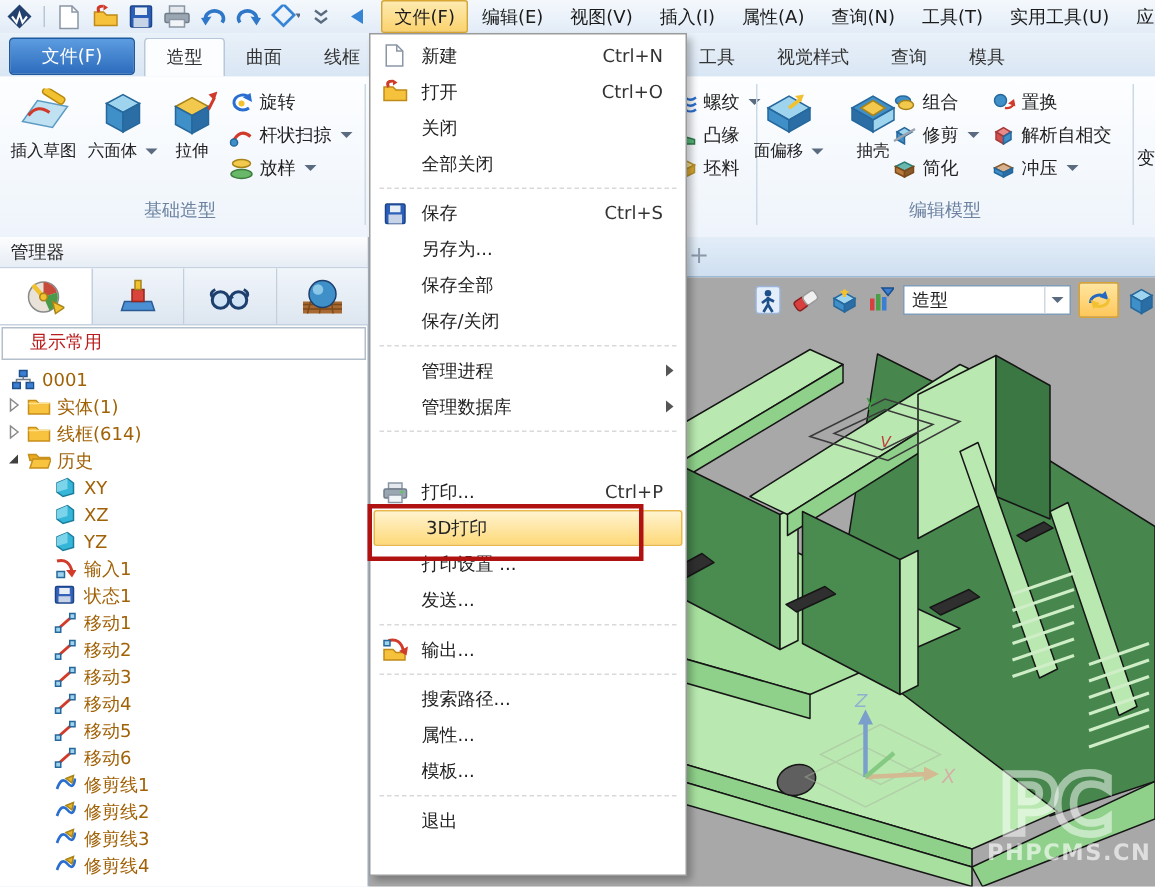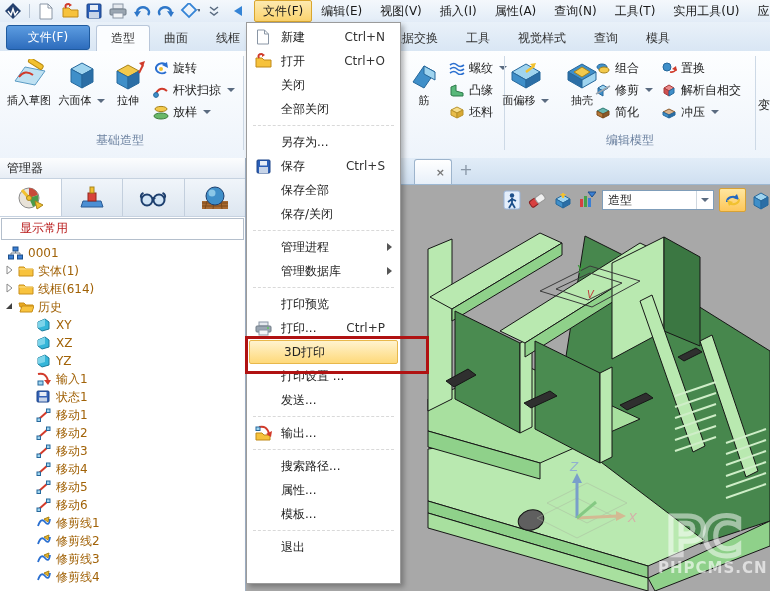--- a/index.html
+++ b/index.html
@@ -53,21 +53,21 @@
   .newtab{position:absolute;left:210px;top:2px;width:20px;height:20px;text-align:center;line-height:20px;font-size:16px;color:#8a98a8;}
   .canvas{position:relative;width:524px;height:407px;background:#a8a8a8;overflow:hidden;}
   .vtoolbar{position:absolute;left:256px;top:3px;display:flex;align-items:center;gap:5px;z-index:5;}
   .vic{width:20px;height:20px;display:inline-flex;align-items:center;justify-content:center;}
   .combo{width:112px;height:20px;background:#fff;border:1px solid #7f9db9;display:flex;align-items:center;box-sizing:border-box;}
   .combo .ct{flex:1;padding-left:5px;color:#222;}
   .combo .ca{width:16px;height:18px;display:flex;align-items:center;justify-content:center;border-left:1px solid #d0d8e0;}
   .obtn{width:25px;height:22px;background:linear-gradient(#ffe6a0,#fec75a);border:1px solid #d8a235;border-radius:2px;display:inline-flex;align-items:center;justify-content:center;}
   .modelsvg{position:absolute;left:0;top:0;}
   
-  .menu{position:absolute;left:246px;top:22px;width:155px;height:562px;background:#fff;border:1px solid #9b9b9b;box-shadow:3px 3px 5px rgba(0,0,0,.28);z-index:30;box-sizing:border-box;padding-top:2px;}
+  .menu{position:absolute;left:246px;top:22px;width:212px;height:562px;background:#fff;border:1px solid #9b9b9b;box-shadow:3px 3px 5px rgba(0,0,0,.28);z-index:30;box-sizing:border-box;padding-top:2px;}
   .mi{height:24px;display:flex;align-items:center;}
   .mi .mic{width:26px;height:18px;margin-left:3px;display:inline-flex;align-items:center;justify-content:center;}
   .mi .mlb{flex:1;padding-left:5px;color:#222;white-space:nowrap;}
   .mi .msc{margin-right:15px;color:#333;}
   .mi .sub{width:0;height:0;border-top:4px solid transparent;border-bottom:4px solid transparent;border-left:5px solid #555;margin-right:8px;}
   .mi.hl .inner{background:linear-gradient(#fff3cf,#fed97a);border:1px solid #e8b84b;border-radius:2px;}
   .mi.hl{padding:0 2px;}
   .mi.hl .inner{display:flex;align-items:center;flex:1;height:22px;}
   .msep{height:9px;display:flex;align-items:center;}
   .msep i{display:block;flex:1;margin:0 6px;border-top:1px dashed #d9d9d9;}
@@ -796,37 +796,37 @@
       </div>
     <div class="mi">
         <span class="mic"></span>
         <span class="mlb">全部关闭</span>
         <span class="msc"></span>
       </div>
     <div class="msep">
         <i></i>
       </div>
     <div class="mi">
-        <span class="mic"></span>
-        <span class="mlb">另存为...</span>
-        <span class="msc"></span>
-      </div>
-    <div class="mi">
       <span class="mic">
           <svg width="15" height="15">
             <rect x="1" y="1" width="13" height="13" rx="1" fill="#2b5fb8" stroke="#1c4488"></rect>
             <rect x="4" y="2" width="7" height="4.5" fill="#e8eef6"></rect>
             <rect x="3" y="8" width="9" height="6" fill="#c7d4e8"></rect>
           </svg>
         </span>
       <span class="mlb">保存</span>
         <span class="msc">Ctrl+S</span>
     </div>
     <div class="mi">
         <span class="mic"></span>
+        <span class="mlb">另存为...</span>
+        <span class="msc"></span>
+      </div>
+    <div class="mi">
+        <span class="mic"></span>
         <span class="mlb">保存全部</span>
         <span class="msc"></span>
       </div>
     <div class="mi">
         <span class="mic"></span>
         <span class="mlb">保存/关闭</span>
         <span class="msc"></span>
       </div>
     <div class="msep">
         <i></i>
@@ -839,21 +839,20 @@
     <div class="mi">
         <span class="mic"></span>
         <span class="mlb">管理数据库</span>
         <span class="sub"></span>
       </div>
     <div class="msep">
         <i></i>
       </div>
     <div class="mi">
         <span class="mic"></span>
-        <span class="mlb">打印预览</span>
         <span class="msc"></span>
       </div>
     <div class="mi">
       <span class="mic">
           <svg width="17" height="15">
             <rect x="4" y="1" width="9" height="4" fill="#e5e9ee" stroke="#8a96a5"></rect>
             <rect x="1" y="5" width="15" height="6" rx="1" fill="#9aa6b2" stroke="#707c88"></rect>
             <circle cx="13" cy="7" r="1" fill="#58c858"></circle>
             <rect x="4" y="9" width="9" height="5" fill="#f2f5f8" stroke="#8a96a5"></rect>
           </svg>

